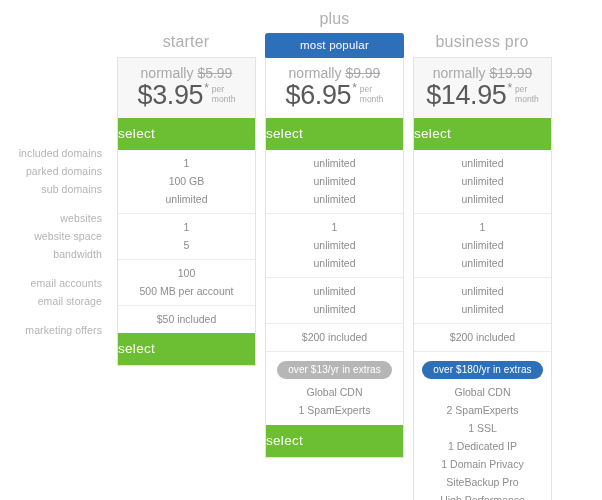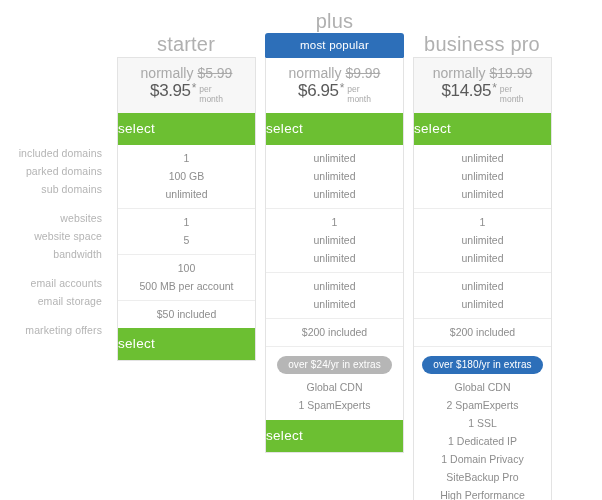--- a/index.html
+++ b/index.html
@@ -33,21 +33,21 @@
     font-size: 10.5px;
     color: #b4b4b4;
     padding-right: 8px;
     white-space: nowrap;
     letter-spacing: .1px;
   }
 
   
   .plan-title {
     position: absolute;
-    font-size: 20px;
+    font-size: 16px;
     color: #b0b0b0;
     text-align: center;
     letter-spacing: .2px;
     white-space: nowrap;
   }
   .plan-title.starter      { left: 117px; top: 33px; width: 138px; }
   .plan-title.plus         { left: 265px; top: 10px; width: 139px; }
   .plan-title.businesspro  { left: 413px; top: 33px; width: 138px; }
 
   
@@ -89,21 +89,21 @@
     margin-bottom: 1px;
     white-space: nowrap;
   }
   .normally .old-price { text-decoration: line-through; }
   .price-row {
     display: flex;
     align-items: flex-start;
     justify-content: center;
   }
   .price-amount {
-    font-size: 17px;
+    font-size: 27px;
     color: #5a5a5a;
     line-height: 1;
     font-weight: 400;
     letter-spacing: -.4px;
   }
   .price-star {
     font-size: 12px;
     color: #8a8a8a;
     line-height: 1;
     margin-left: 1px;
@@ -263,21 +263,21 @@
         <div class="feature-value">unlimited</div>
       </div>
       <div class="feature-group-values">
         <div class="feature-value">unlimited</div>
         <div class="feature-value">unlimited</div>
       </div>
       <div class="feature-group-values">
         <div class="feature-value">$200 included</div>
       </div>
       <div class="extras">
-        <div class="extras-pill gray">over $24/yr in extras</div>
+        <div class="extras-pill gray">over $13/yr in extras</div>
         <div class="extra-item">Global CDN</div>
         <div class="extra-item">1 SpamExperts</div>
       </div>
     </div>
     <button class="select-button">select</button>
   </div>
 
   <div class="plan-card businesspro">
     <div class="price-block">
       <div class="normally">

